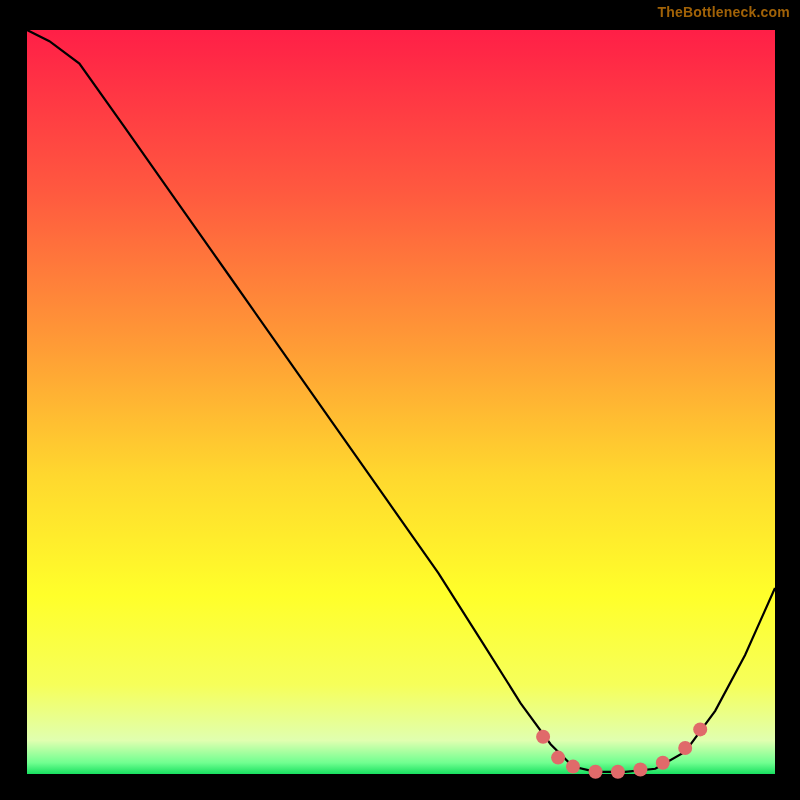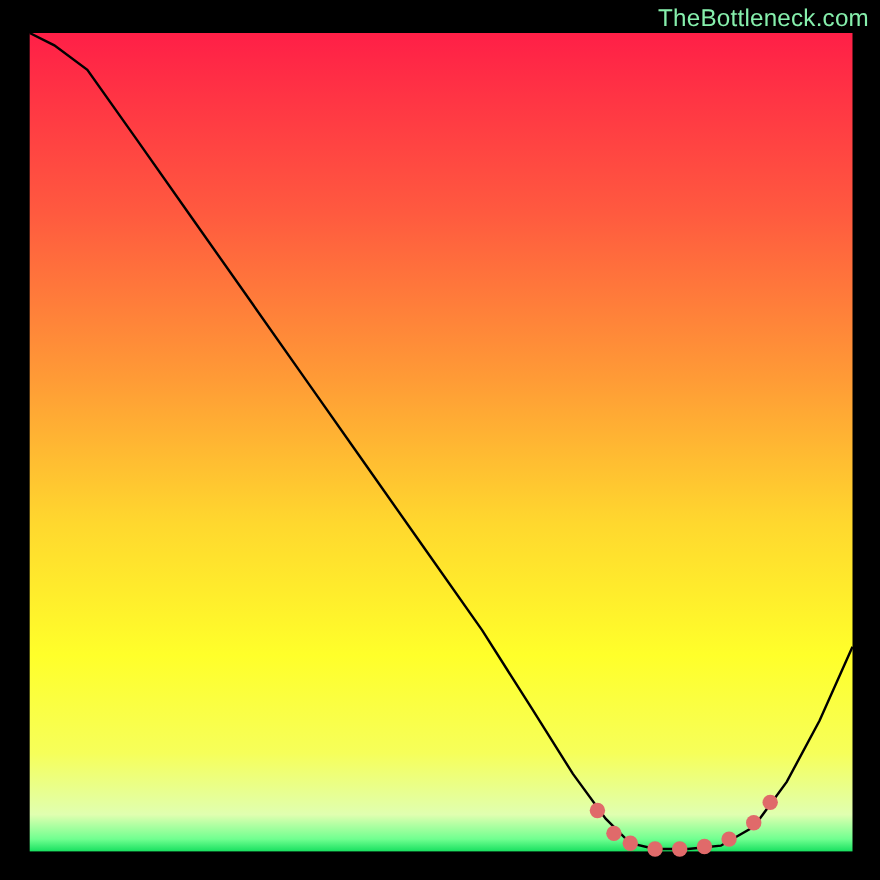--- a/index.html
+++ b/index.html
@@ -1,17 +1,17 @@
 <!DOCTYPE html>
 <html><head>
 <meta charset="utf-8">
 <style>
 body{margin:0;padding:0;background:#000;width:800px;height:800px;overflow:hidden;font-family:Arial,Helvetica,sans-serif}
 .wrap{position:relative;width:800px;height:800px}
-.attrib{position:absolute;top:4px;right:10px;color:#86efac;font-size:22px;font-weight:400;letter-spacing:.2px}
+.attrib{position:absolute;top:4px;right:10px;color:#a16207;font-size:14px;font-weight:700;letter-spacing:.2px}
 svg{position:absolute;left:0;top:0}
 </style>
 </head>
 <body>
 
 <div class="wrap">
   <div class="attrib">TheBottleneck.com</div>
   <svg id="svg" width="800" height="800">
     <defs>
       <linearGradient id="bg" x1="0" y1="0" x2="0" y2="1">

